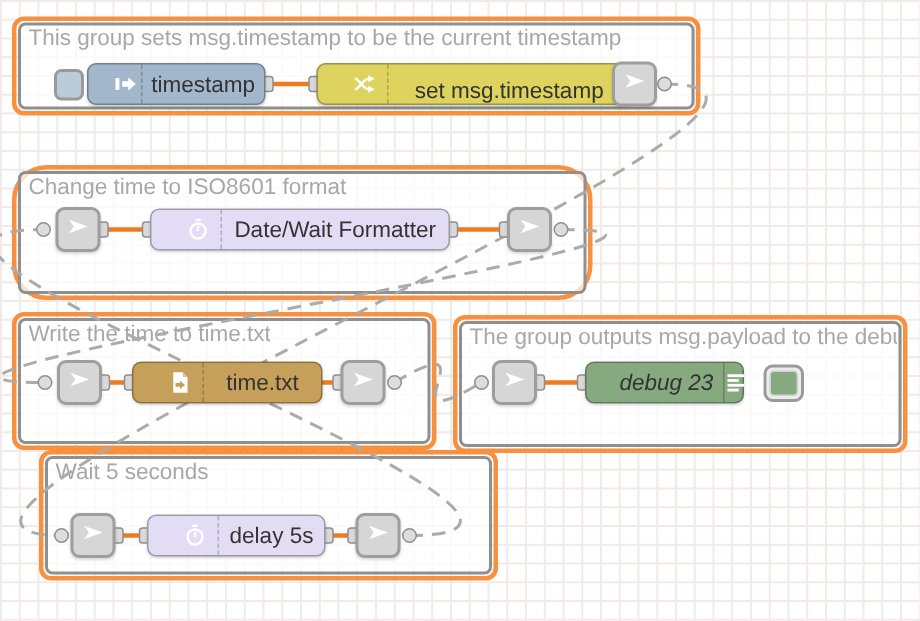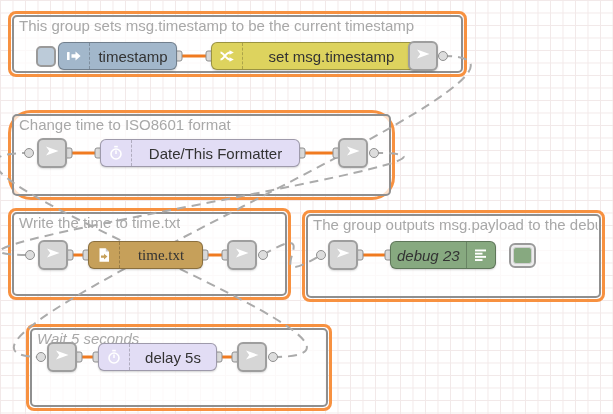--- a/index.html
+++ b/index.html
@@ -27,20 +27,21 @@
   }
   .group-label{
     position:absolute;top:3px;left:8px;font-size:15px;color:var(--group-label,#a8a8a8);
     white-space:nowrap;overflow:hidden;max-width:calc(100% - 12px);
   }
 
   .node{
     position:absolute;height:28px;border-radius:6px;box-sizing:border-box;
     border:1px solid rgba(0,0,0,.30);display:flex;align-items:center;
     box-shadow:0 1px 2px rgba(0,0,0,.18);
+    padding-left:16px;
   }
   .node .icon-region{
     width:30px;align-self:stretch;display:flex;align-items:center;justify-content:center;
     border-right:1px dashed rgba(0,0,0,.22);
   }
   .node .icon-region-right{
     width:32px;align-self:stretch;display:flex;align-items:center;justify-content:center;
     border-left:1px solid rgba(0,0,0,.22);
   }
   .node .node-label{
@@ -95,21 +96,21 @@
       <div class="group-label">Change time to ISO8601 format</div>
     </div>
     <div class="group" style="left:8px;top:208px;width:283px;height:92px;">
       <div class="group-inner"></div>
       <div class="group-label">Write the time to time.txt</div>
     </div>
     <div class="group" style="left:302px;top:210px;width:303px;height:92px;">
       <div class="group-inner"></div>
       <div class="group-label">The group outputs msg.payload to the debug</div>
     </div>
-    <div class="group" style="left:26px;top:324px;width:306px;height:87px;font-style:italic;">
+    <div class="group" style="left:26px;top:300px;width:306px;height:87px;">
       <div class="group-inner"></div>
       <div class="group-label">Wait 5 seconds</div>
     </div>
   </div>
 
   <svg class="layer" id="wire-layer" width="613" height="414" viewBox="0 0 613 414">
 
     <path class="link-wire" d="M443,56 C623,56 -137,357 41,357"></path>
     <path class="link-wire" d="M273,357 C453,357 -151,153 29,153"></path>
     <path class="link-wire" d="M374,153 C554,153 -151,255 30,255"></path>
@@ -159,21 +160,21 @@
     <div class="inject-button"></div>
     <div class="node node-inject" style="left:58px;top:42px;width:119px;">
       <span class="icon-region">
         <svg width="16" height="16" viewBox="0 0 16 16">
             <rect x="1" y="4" width="2.6" height="8" rx="0.6" fill="#fff"></rect>
             <path d="M5.5 6.2 h4 V3.6 L14.6 8 L9.5 12.4 V9.8 h-4 z" fill="#fff"></path>
           </svg>
       </span>
       <span class="node-label">timestamp</span>
     </div>
-    <div class="node node-change" style="left:211px;top:42px;width:210px;">
+    <div class="node node-change" style="left:211px;top:42px;width:210px;align-items:flex-end;">
       <span class="icon-region">
         <svg width="16" height="16" viewBox="0 0 16 16">
             <path d="M1.5 4.5 C5 4.5 6.5 11.5 11 11.5" stroke="#fff" stroke-width="1.8" fill="none"></path>
             <path d="M1.5 11.5 C5 11.5 6.5 4.5 11 4.5" stroke="#fff" stroke-width="1.8" fill="none"></path>
             <path d="M10.5 2.2 L14.8 4.5 L10.5 6.8 z" fill="#fff"></path>
             <path d="M10.5 9.2 L14.8 11.5 L10.5 13.8 z" fill="#fff"></path>
           </svg>
       </span>
       <span class="node-label">set msg.timestamp</span>
     </div>
@@ -193,38 +194,38 @@
       </span>
     </div>
     <div class="node node-moment" style="left:100px;top:139px;width:200px;">
       <span class="icon-region">
         <svg width="16" height="16" viewBox="0 0 16 16">
             <circle cx="8" cy="9" r="5" stroke="#fff" stroke-width="1.6" fill="none"></circle>
             <path d="M8 9 L8 5.6" stroke="#fff" stroke-width="1.6"></path>
             <path d="M6.2 1.6 h3.6" stroke="#fff" stroke-width="1.6"></path>
           </svg>
       </span>
-      <span class="node-label">Date/This Formatter</span>
+      <span class="node-label">Date/Wait Formatter</span>
     </div>
     <div class="link-node" style="left:338px;top:138px;">
       <span>
         <svg width="18" height="18" viewBox="0 0 18 18">
             <path d="M3 4.5 L15.5 9 L3 13.5 L6.2 9 z" fill="#fff"></path>
           </svg>
       </span>
     </div>
 
     <div class="link-node" style="left:38px;top:240px;">
       <span>
         <svg width="18" height="18" viewBox="0 0 18 18">
             <path d="M3 4.5 L15.5 9 L3 13.5 L6.2 9 z" fill="#fff"></path>
           </svg>
       </span>
     </div>
-    <div class="node node-file" style="left:88px;top:241px;width:115px;font-family:Liberation Serif, serif;">
+    <div class="node node-file" style="left:88px;top:241px;width:127px;">
       <span class="icon-region">
         <svg width="16" height="16" viewBox="0 0 16 16">
             <path d="M3.5 1.2 h6.3 l3.2 3.2 v10.4 h-9.5 z" fill="#fff"></path>
             <path d="M9.8 1.2 v3.2 h3.2 z" fill="rgba(0,0,0,0.22)"></path>
             <path d="M5 8.4 h3 V6.8 l3.4 2.8 -3.4 2.8 V10.8 h-3 z" style="fill:var(--file-tan,#c6a05a)"></path>
           </svg>
       </span>
       <span class="node-label">time.txt</span>
     </div>
     <div class="link-node" style="left:227px;top:240px;">

